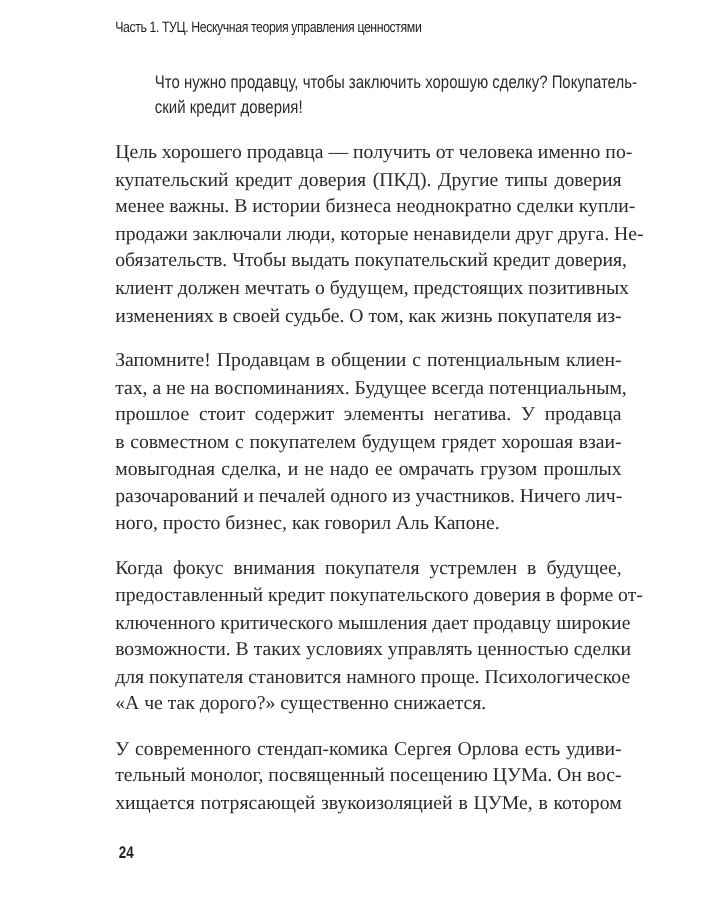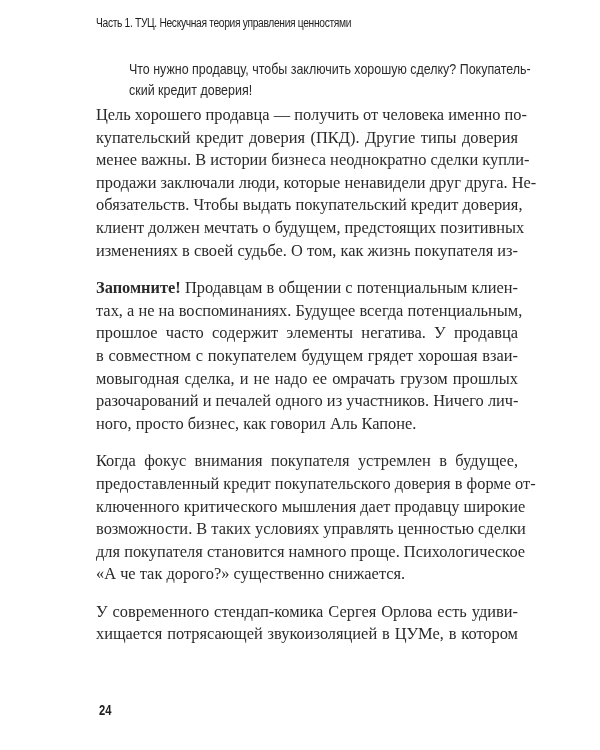--- a/index.html
+++ b/index.html
@@ -41,31 +41,31 @@
   .lead span { display: block; white-space: nowrap; }
   .body {
     position: absolute;
     left: 96px;
     top: 104px;
     width: 422px;
     font-family: "Liberation Serif", serif;
     font-size: 16.4px;
     color: #2a2a2a;
   }
-  .para { margin: 0 0 15px 0; }
+  .para { margin: 12px 0 15px 0; }
   .line {
     display: block;
     white-space: nowrap;
     line-height: 22.6px;
     height: 22.6px;
     text-align: justify;
     text-align-last: justify;
   }
   .line.last { text-align-last: left; }
-  .bold { font-weight: bold; }
+  .bold { font-weight: normal; }
   .page-number {
     position: absolute;
     left: 99px;
     top: 702px;
     font-family: "Liberation Sans", sans-serif;
     font-weight: bold;
     font-size: 14px;
     transform: scaleX(0.8);
     transform-origin: left top;
     color: #1e1e1e;
@@ -89,37 +89,38 @@
     <span class="line">менее важны. В истории бизнеса неоднократно сделки купли-</span>
     <span class="line">продажи заключали люди, которые ненавидели друг друга. Не-</span>
     <span class="line">обязательств. Чтобы выдать покупательский кредит доверия,</span>
     <span class="line">клиент должен мечтать о будущем, предстоящих позитивных</span>
     <span class="line">изменениях в своей судьбе. О том, как жизнь покупателя из-</span>
   </div>
 
   <div class="para">
     <span class="line"><b class="bold">Запомните!</b><span> Продавцам в общении с потенциальным клиен-</span></span>
     <span class="line">тах, а не на воспоминаниях. Будущее всегда потенциальным,</span>
-    <span class="line">прошлое часто содержит элементы негатива. У продавца</span>
+    <span class="line">прошлое стоит содержит элементы негатива. У продавца</span>
     <span class="line">в совместном с покупателем будущем грядет хорошая взаи-</span>
     <span class="line">мовыгодная сделка, и не надо ее омрачать грузом прошлых</span>
     <span class="line">разочарований и печалей одного из участников. Ничего лич-</span>
     <span class="line last">ного, просто бизнес, как говорил Аль Капоне.</span>
   </div>
 
   <div class="para">
     <span class="line">Когда фокус внимания покупателя устремлен в будущее,</span>
     <span class="line">предоставленный кредит покупательского доверия в форме от-</span>
     <span class="line">ключенного критического мышления дает продавцу широкие</span>
     <span class="line">возможности. В таких условиях управлять ценностью сделки</span>
     <span class="line">для покупателя становится намного проще. Психологическое</span>
     <span class="line last">«А че так дорого?» существенно снижается.</span>
   </div>
 
   <div class="para">
     <span class="line">У современного стендап-комика Сергея Орлова есть удиви-</span>
+    <span class="line">тельный монолог, посвященный посещению ЦУМа. Он вос-</span>
     <span class="line">хищается потрясающей звукоизоляцией в ЦУМе, в котором</span>
 
   </div>
 
 </div>
 
 <div class="page-number">24</div>
 
 </body></html>

